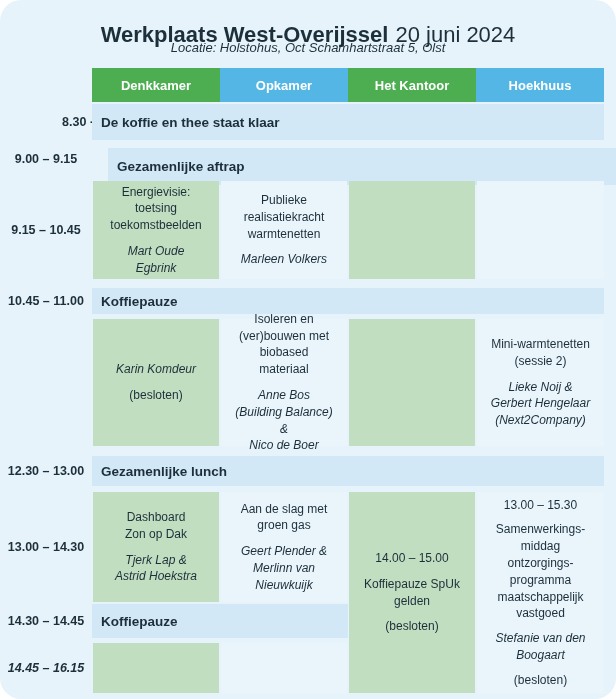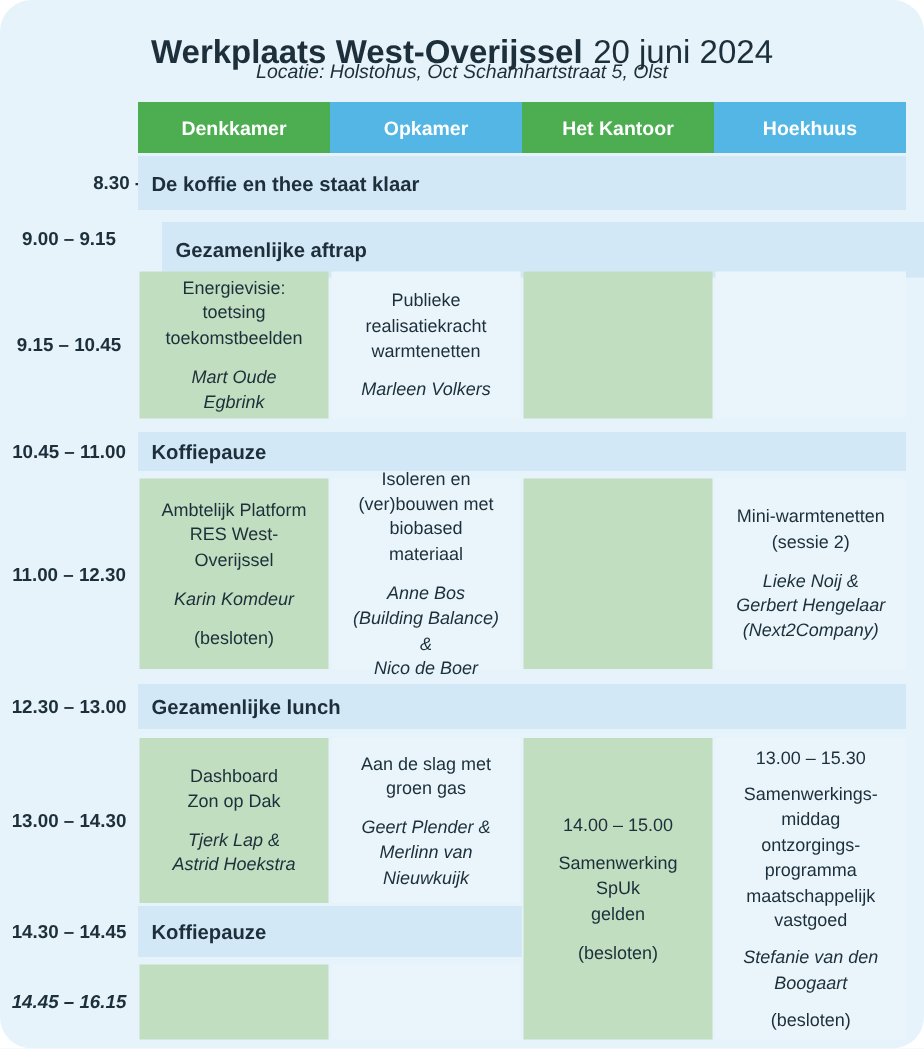--- a/index.html
+++ b/index.html
@@ -97,24 +97,21 @@
     <span class="speaker">Marleen Volkers</span>
   </div>
   <div class="cell green" style="left:349px; top:181px; height:98px;"></div>
   <div class="cell pale" style="left:477px; top:181px; height:98px; width:127px;"></div>
 
   <div class="time" style="top:288px; height:26px;">10.45 – 11.00</div>
   <div class="band" style="top:288px; height:26px;">
       <span>Koffiepauze</span>
     </div>
 
-  <div class="time" style="top:319px; height:127px;">11.00 – 12.30</div>
   <div class="cell green" style="left:93px; top:319px; height:127px;">
-    <span class="stitle">Ambtelijk Platform
-RES West-Overijssel</span>
     <span class="speaker">Karin Komdeur</span>
     <span class="note">(besloten)</span>
   </div>
   <div class="cell pale" style="left:221px; top:319px; height:127px;">
     <span class="stitle">Isoleren en
 (ver)bouwen met
 biobased materiaal</span>
     <span class="speaker">Anne Bos
 (Building Balance) &amp;
 Nico de Boer</span>
@@ -143,21 +140,21 @@
   </div>
   <div class="cell green" style="left:93px; top:492px; height:110px;">
     <span class="stitle">Dashboard
 Zon op Dak</span>
     <span class="speaker">Tjerk Lap &amp;
 Astrid Hoekstra</span>
   </div>
 
   <div class="cell green" style="left:349px; top:492px; height:201px;">
     <span class="stime">14.00 – 15.00</span>
-    <span class="stitle">Samenwerking SpUk
+    <span class="stitle">Koffiepauze SpUk
 gelden</span>
     <span class="note">(besloten)</span>
   </div>
 
   <div class="cell pale" style="left:477px; top:492px; height:201px; width:127px; gap:8px;">
     <span class="stime">13.00 – 15.30</span>
     <span class="stitle">Samenwerkings-
 middag ontzorgings-
 programma
 maatschappelijk

